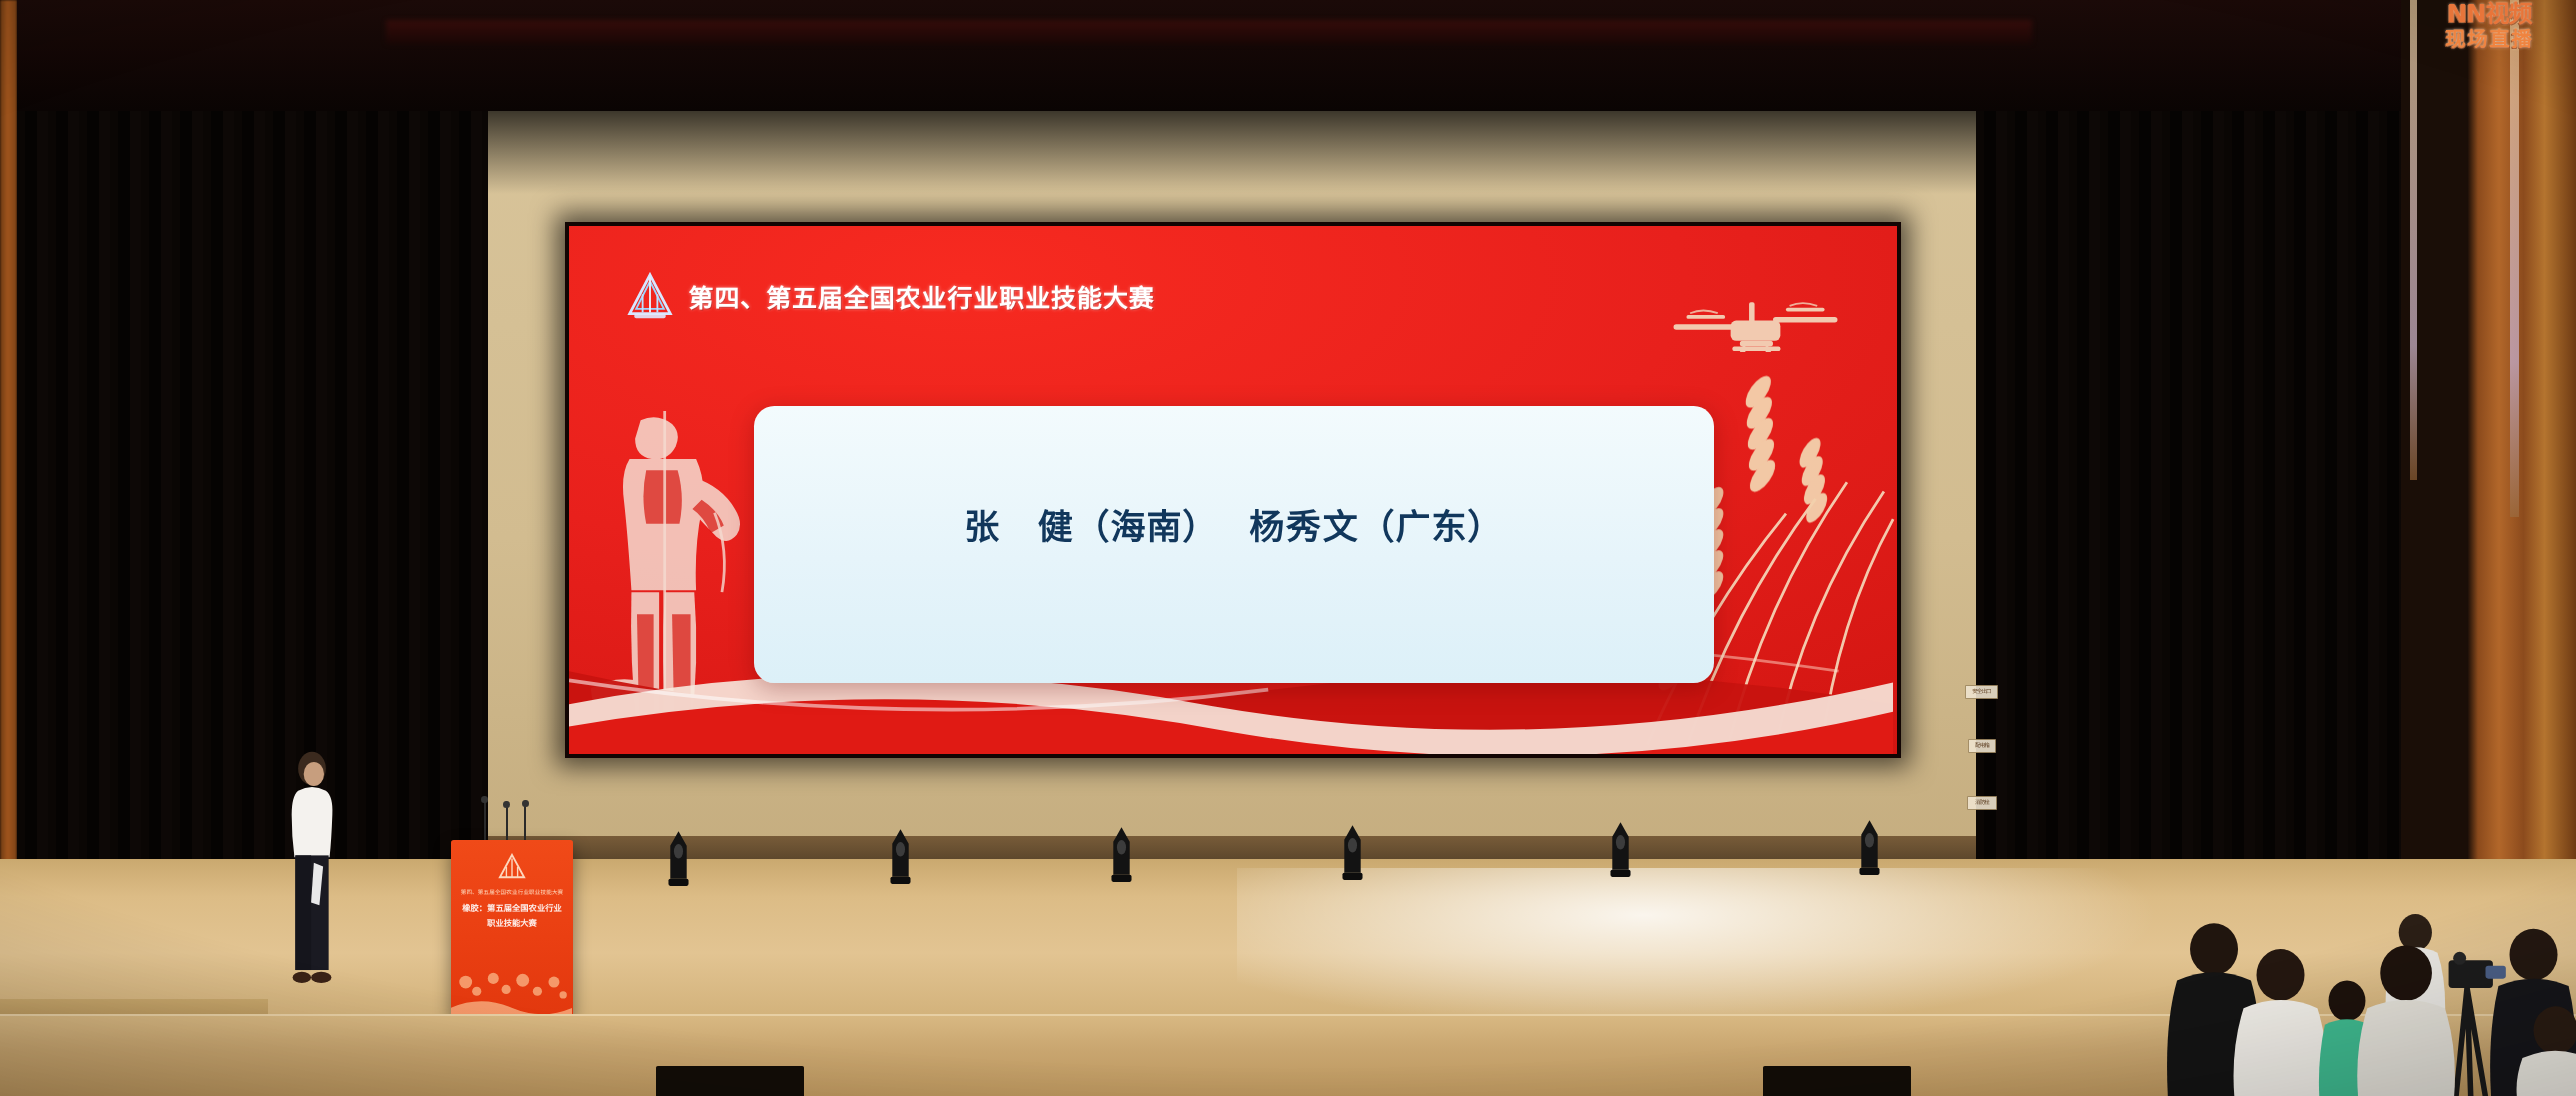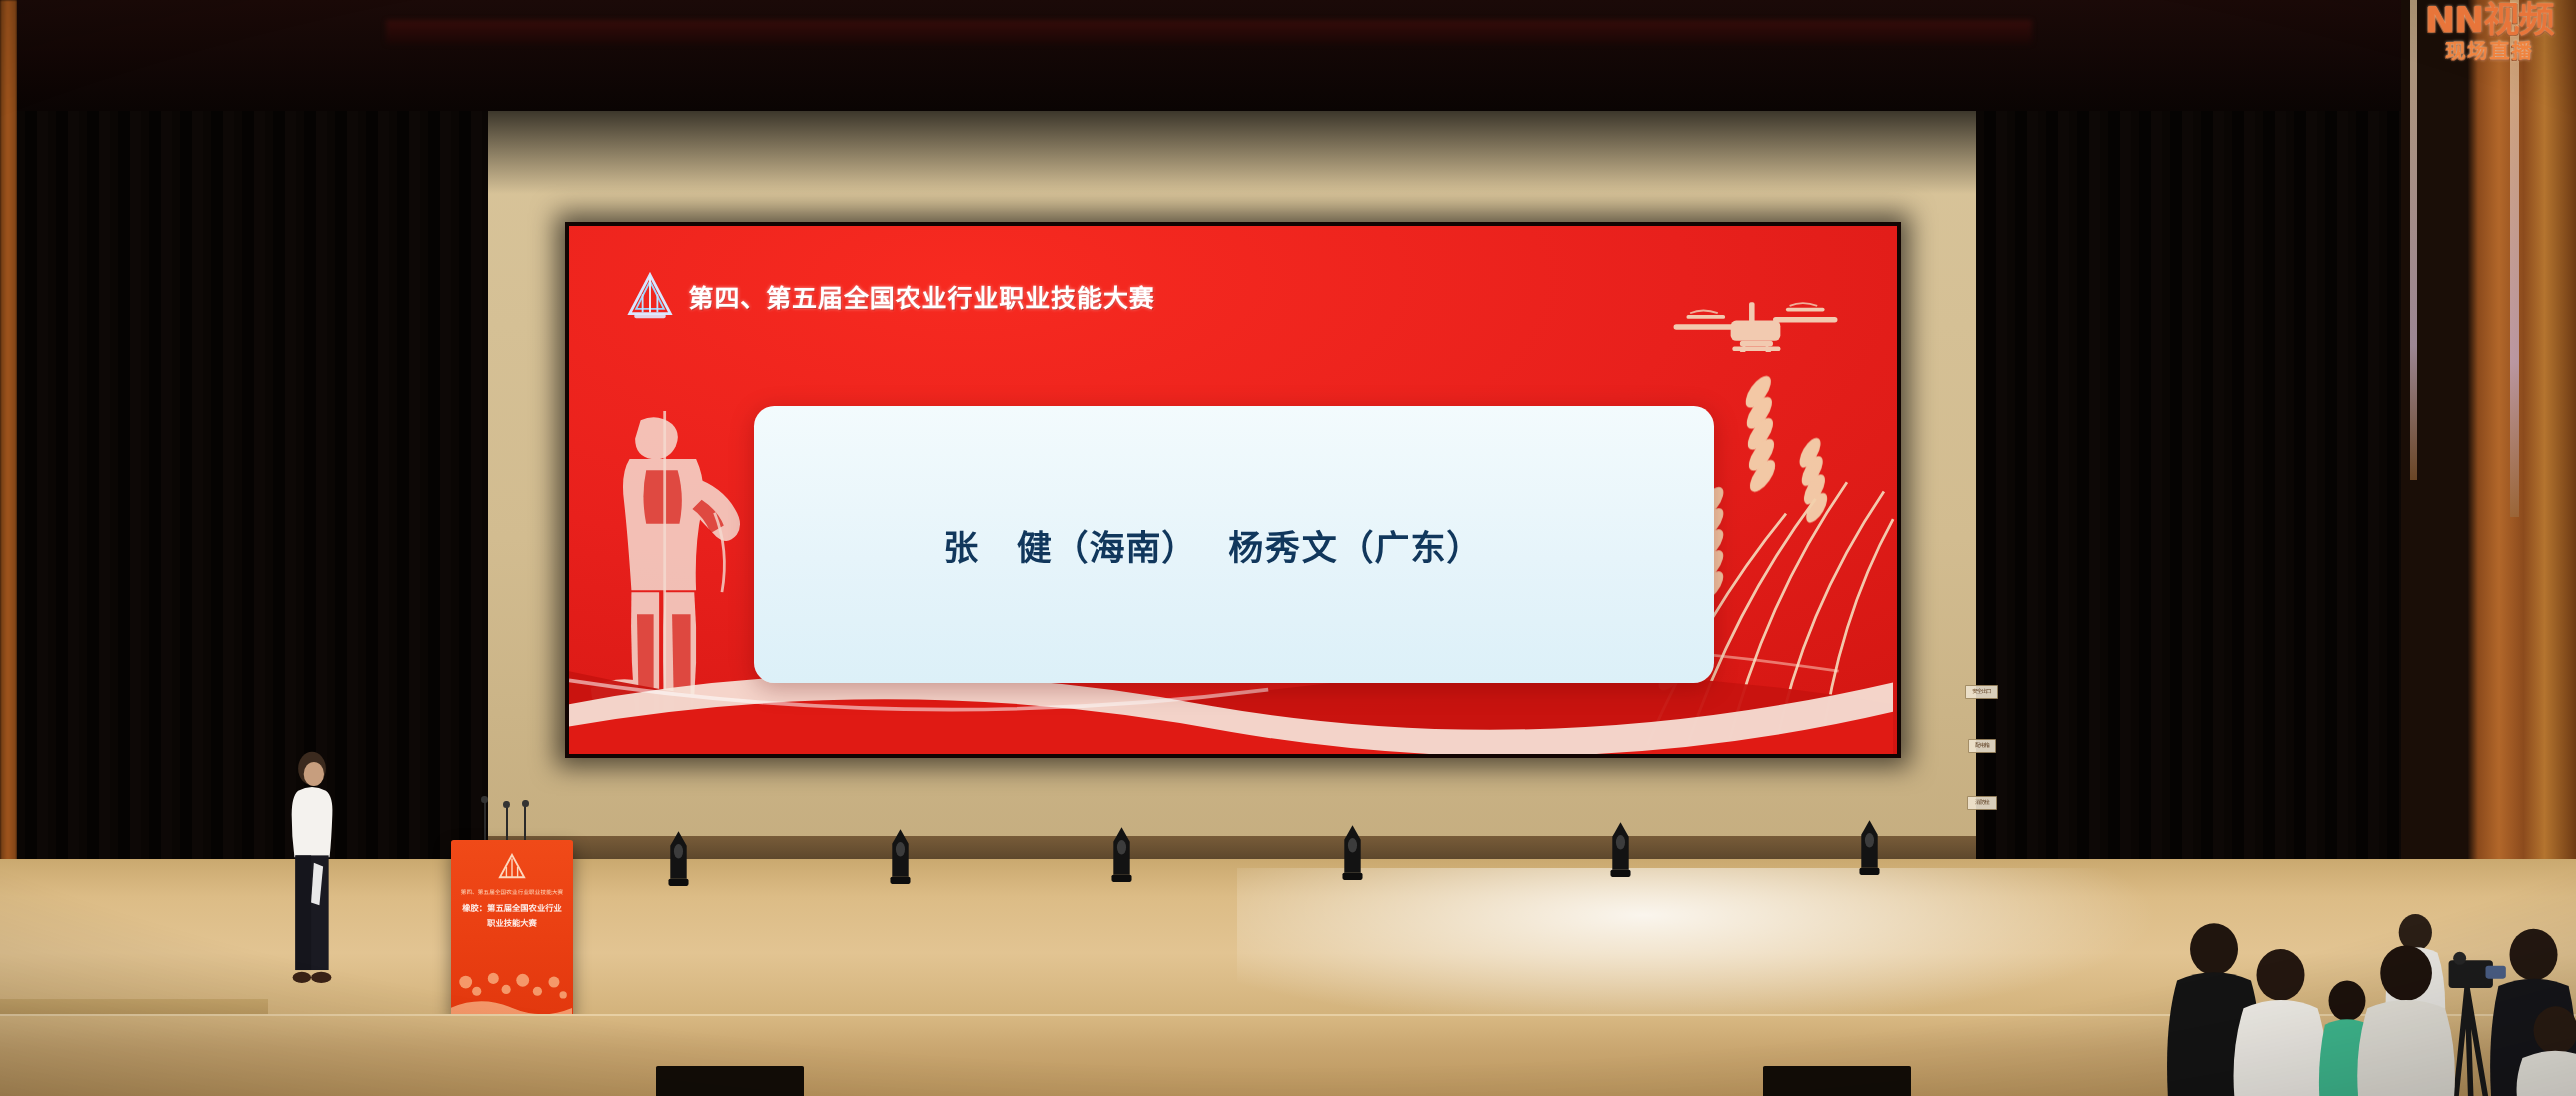--- a/index.html
+++ b/index.html
@@ -222,20 +222,21 @@
   
   .results-panel {
     position: absolute;
     left: 185px; top: 180px;
     width: 960px; height: 277px;
     background: linear-gradient(180deg, #f3fbfd 0%, #e6f4fa 55%, #dcf0f8 100%);
     border-radius: 20.3px;
     box-shadow: 0 5.5px 24px rgba(90,0,0,.3);
     z-index: 5;
     display: flex;
+    flex-direction: column;
     justify-content: center;
     align-items: center;
     gap: 42px;
   }
   .names-row {
     display: flex;
     align-items: center;
     justify-content: center;
     gap: 31px;
     font-family: "DejaVu Sans", "Liberation Sans", sans-serif;
@@ -360,21 +361,21 @@
   
   .watermark {
     position: absolute;
     right: 9.2px; top: 1.8px;
     width: 155px;
     text-align: center;
     z-index: 20;
     user-select: none;
   }
   .wm-brand {
-    font-size: 36px;
+    font-size: 24px;
     font-weight: 800;
     letter-spacing: -0.9px;
     line-height: 1;
     color: #e8753a;
     text-shadow:
       0 0 2.8px rgba(255,210,170,.9),
       0.9px 0.9px 0 #8d3f16,
       -0.9px 0.9px 0 #8d3f16;
     font-family: "DejaVu Sans", "Liberation Sans", sans-serif;
   }

